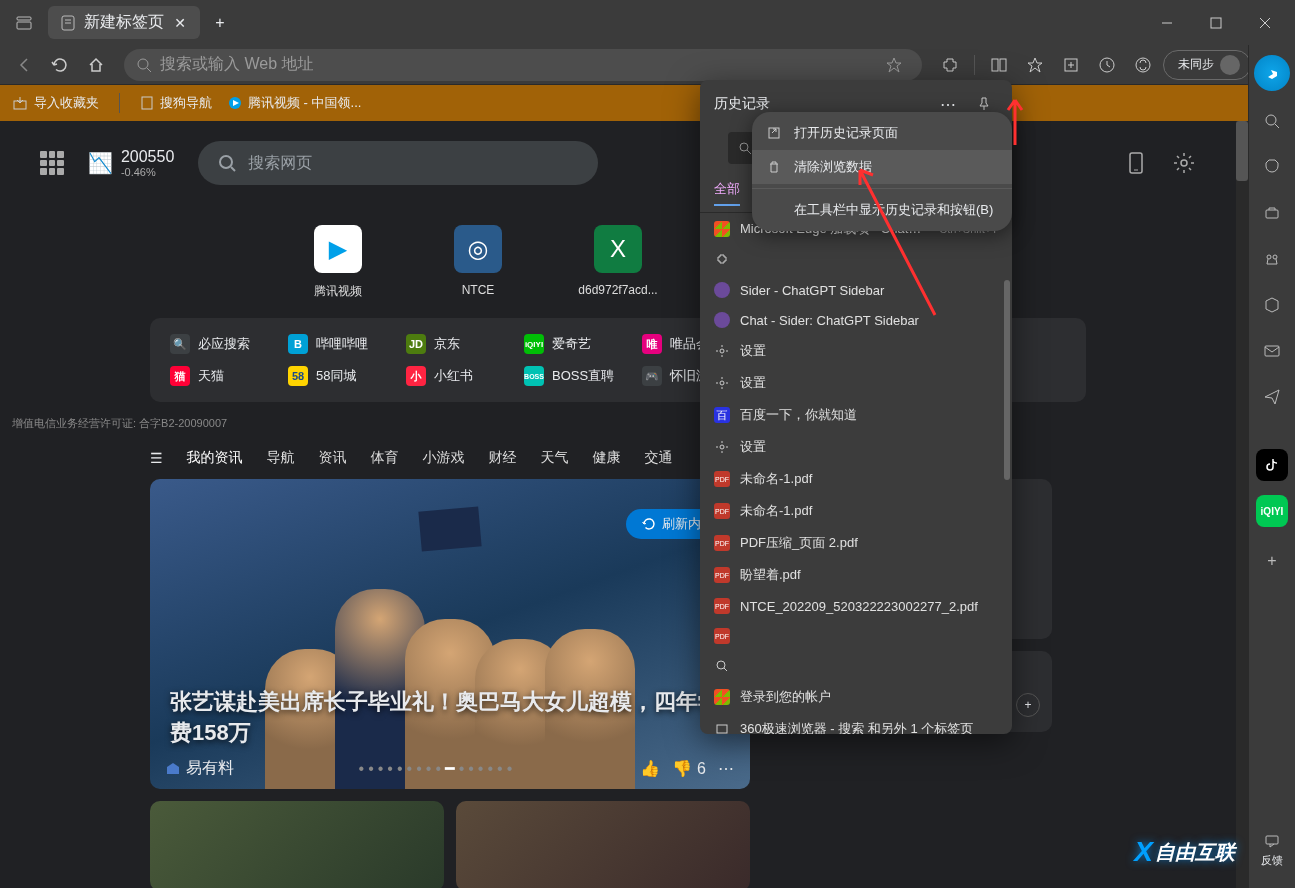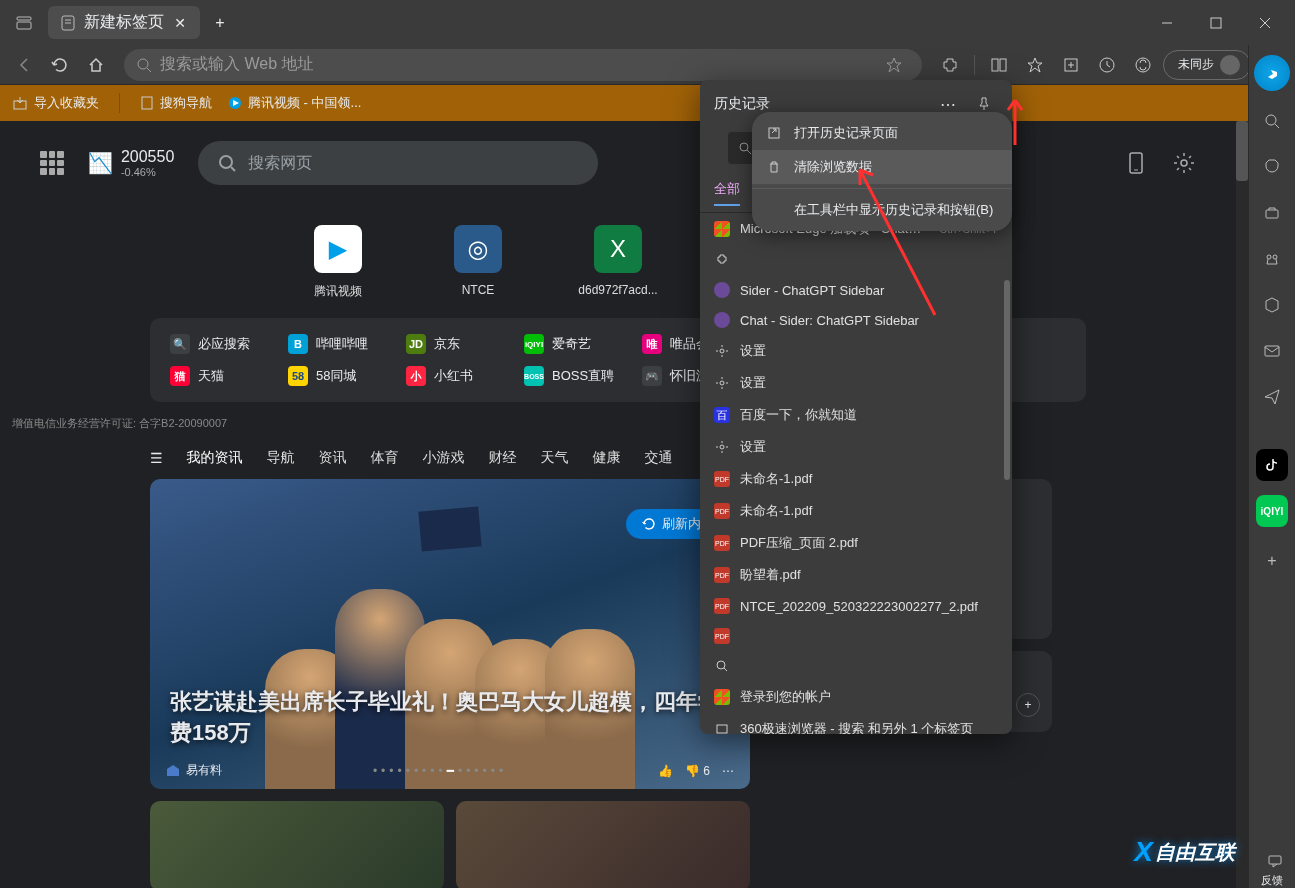--- a/index.html
+++ b/index.html
@@ -65,21 +65,21 @@
 
 
 .feed-row { display: flex; gap: 12px; padding: 0 150px; }
 .feed-card { border-radius: 10px; overflow: hidden; position: relative; }
 .hero { width: 600px; height: 310px; background: linear-gradient(160deg,#3a5a8a 0%,#1a3a5a 50%,#4a6a8a 100%); position: relative; }
 .hero-people { position: absolute; inset: 0; display: flex; align-items: flex-end; justify-content: center; }
 .person { width: 90px; height: 180px; background: radial-gradient(circle at 50% 20%, #d4a574 0%, #8a6a4a 60%); border-radius: 40px 40px 0 0; margin: 0 -10px; }
 .grad-cap { position: absolute; top: 30px; left: 45%; width: 60px; height: 40px; background: #1a2a4a; transform: rotate(-5deg); }
 .refresh-pill { position: absolute; top: 30px; right: 20px; background: #0078d4; border-radius: 16px; padding: 6px 16px; font-size: 13px; display: flex; align-items: center; gap: 6px; cursor: pointer; }
 .hero-text { position: absolute; bottom: 40px; left: 20px; right: 20px; font-size: 22px; font-weight: 700; line-height: 1.4; text-shadow: 0 2px 6px rgba(0,0,0,0.8); }
-.hero-footer { position: absolute; bottom: 10px; left: 16px; right: 16px; display: flex; align-items: center; gap: 16px; font-size: 12px; }
+.hero-footer { position: absolute; bottom: 10px; left: 16px; right: 16px; display: flex; align-items: center; gap: 16px; font-size: 16px; }
 .hero-src { display: flex; align-items: center; gap: 6px; }
 .hero-dots { flex: 1; text-align: center; letter-spacing: 4px; color: #888; }
 .hero-dots .active { color: #fff; }
 .hero-actions { display: flex; gap: 12px; align-items: center; }
 
 .side-col { display: flex; flex-direction: column; gap: 12px; }
 .weather-card { width: 290px; height: 160px; background: #2d2e31; border-radius: 10px; display: flex; align-items: center; justify-content: center; }
 .weather-btn { background: #3c4043; border-radius: 6px; padding: 8px 20px; font-size: 13px; cursor: pointer; }
 .stock-card { width: 290px; background: #2d2e31; border-radius: 10px; padding: 12px; }
 .stock-hdr { display: flex; align-items: center; gap: 8px; font-size: 14px; margin-bottom: 8px; }
@@ -92,21 +92,21 @@
 
 .thumb-row { display: flex; gap: 12px; padding: 12px 150px 0; }
 .thumb { width: 294px; height: 90px; border-radius: 10px; background: linear-gradient(135deg,#4a5a3a,#2a3a2a); }
 .thumb2 { background: linear-gradient(135deg,#5a4a3a,#3a2a2a); }
 
 
 .right-sidebar { position: absolute; top: 45px; right: 0; width: 47px; bottom: 0; background: #3b3b3b; display: flex; flex-direction: column; align-items: center; padding-top: 10px; gap: 14px; border-left: 1px solid #2a2a2a; }
 .sb-icon { width: 32px; height: 32px; display: flex; align-items: center; justify-content: center; cursor: pointer; color: #bbb; border-radius: 6px; }
 .sb-bing { width: 36px; height: 36px; background: radial-gradient(circle,#0ea5e9,#0284c7); border-radius: 50%; }
 .sb-plus { margin-top: 4px; }
-.sb-feedback { margin-top: auto; font-size: 11px; writing-mode: horizontal-tb; display: flex; flex-direction: column; align-items: flex-end; gap: 4px; }
+.sb-feedback { margin-top: auto; margin-bottom: 20px; font-size: 11px; writing-mode: horizontal-tb; display: flex; flex-direction: column; align-items: center; gap: 4px; }
 .sb-tiktok { background: #000; border-radius: 8px; color: #fff; }
 .sb-iqiyi { background: #00c853; border-radius: 8px; color: #fff; font-size: 10px; font-weight: bold; }
 
 
 .history-panel { position: absolute; top: 80px; left: 700px; width: 312px; height: 654px; background: #3c3c3c; border-radius: 8px; box-shadow: 0 8px 32px rgba(0,0,0,0.5); z-index: 50; display: flex; flex-direction: column; overflow: hidden; }
 .hist-header { display: flex; align-items: center; padding: 10px 14px; gap: 8px; }
 .hist-title { font-size: 14px; font-weight: 500; flex: 1; }
 .hist-hbtn { width: 28px; height: 28px; display: flex; align-items: center; justify-content: center; cursor: pointer; border-radius: 4px; }
 .hist-search { margin: 4px 14px; background: #2a2a2a; border-radius: 4px; height: 32px; display: flex; align-items: center; padding: 0 10px; width: 52px; }
 .hist-tabs { display: flex; gap: 16px; padding: 8px 14px 6px; font-size: 13px; border-bottom: 1px solid #2a2a2a; }

